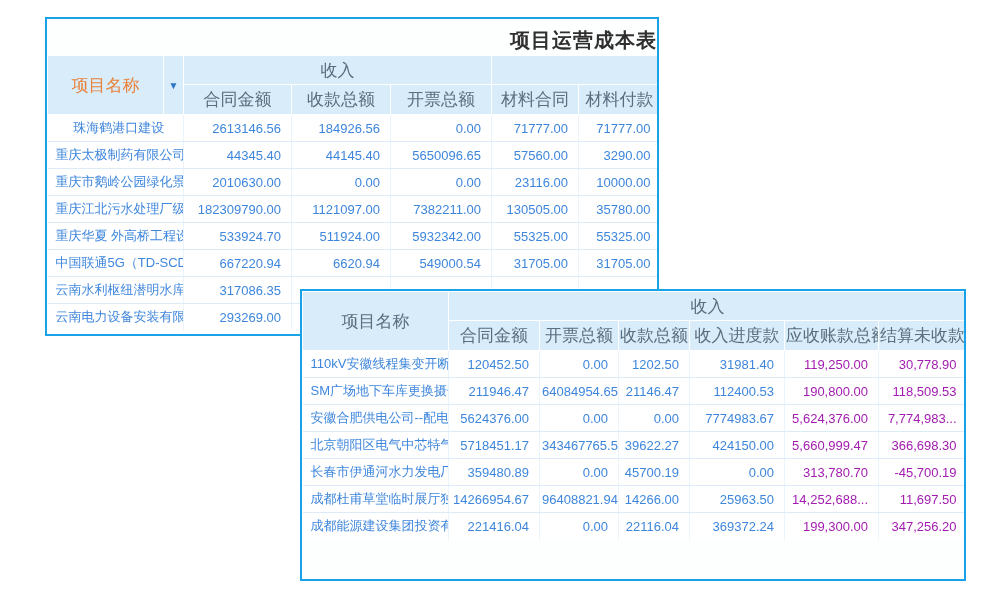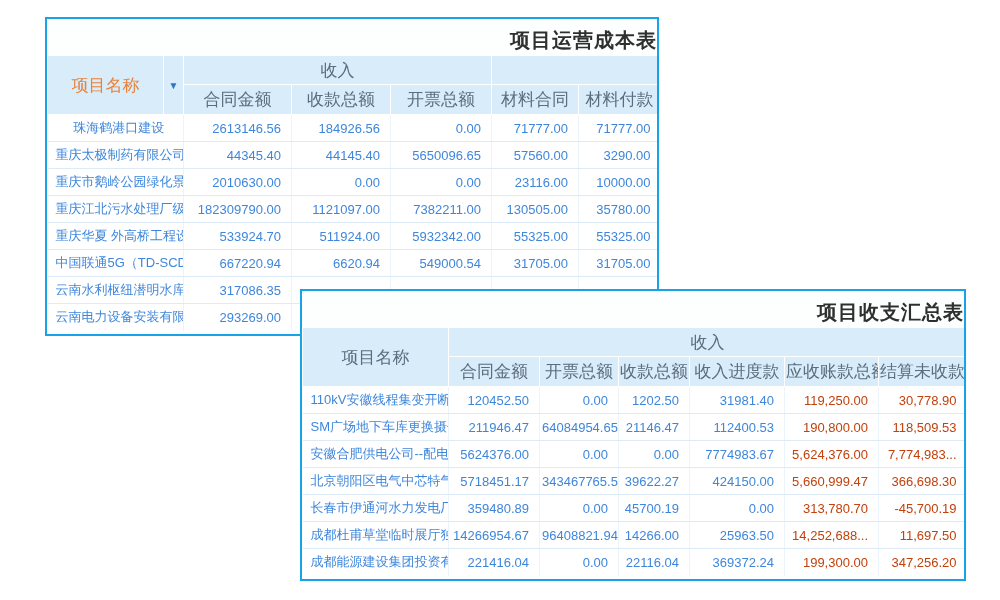--- a/index.html
+++ b/index.html
@@ -27,21 +27,21 @@
   th.name-th-orange{color:#e8833c;}
   th.arrow-th{font-size:9px;}
   .arrow{color:#2e76c4;font-size:10px;}
   td{
     font-size:13px;height:27px;background:#ffffff;color:#3e86dc;
     border-right:1px solid #ecf4fb;border-bottom:1px solid #dcebf7;
     overflow:hidden;white-space:nowrap;box-sizing:border-box;
   }
   td.name{text-align:center;padding:0 1px 0 8px;cursor:pointer;}
   td.num{text-align:right;padding:0 10px 0 2px;}
-  td.dark{color:#c2410c;}
+  td.dark{color:#a21caf;}
   tr:last-child td{border-bottom:none;}
   td:last-child{border-right:none;}
 </style>
 </head>
 <body>
 
 <div class="panel" id="panel1">
   <div class="panel-title">项目运营成本表</div>
   <table>
     <colgroup>
@@ -131,21 +131,20 @@
           <td class="num"></td>
           <td class="num"></td>
           <td class="num"></td>
           <td class="num"></td>
         </tr>
       </tbody>
   </table>
 </div>
 
 <div class="panel" id="panel2">
-  <div class="panel-title">项目收支汇总表</div>
   <table>
     <colgroup>
       <col style="width:146px">
         <col style="width:91px">
         <col style="width:79px">
       <col style="width:71px">
         <col style="width:95px">
         <col style="width:94px">
         <col style="width:88px">
     </colgroup>

